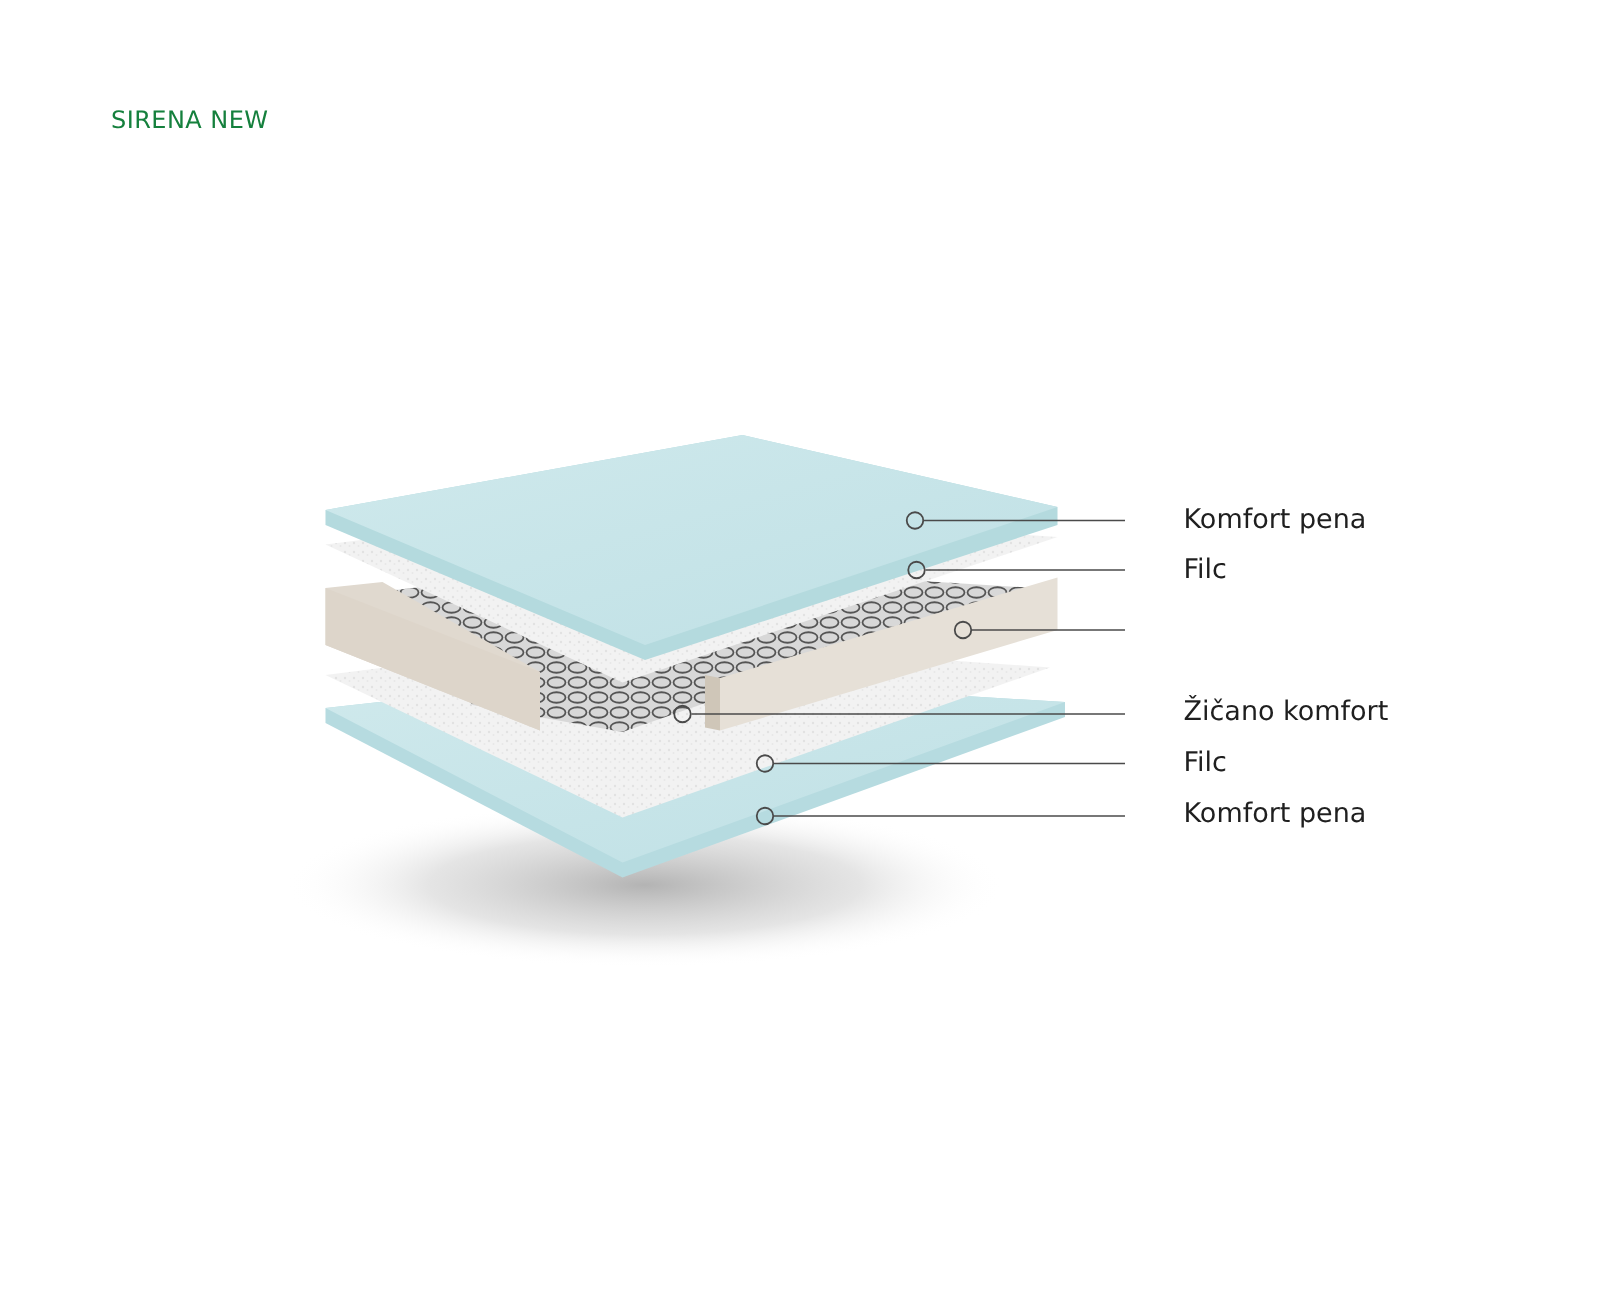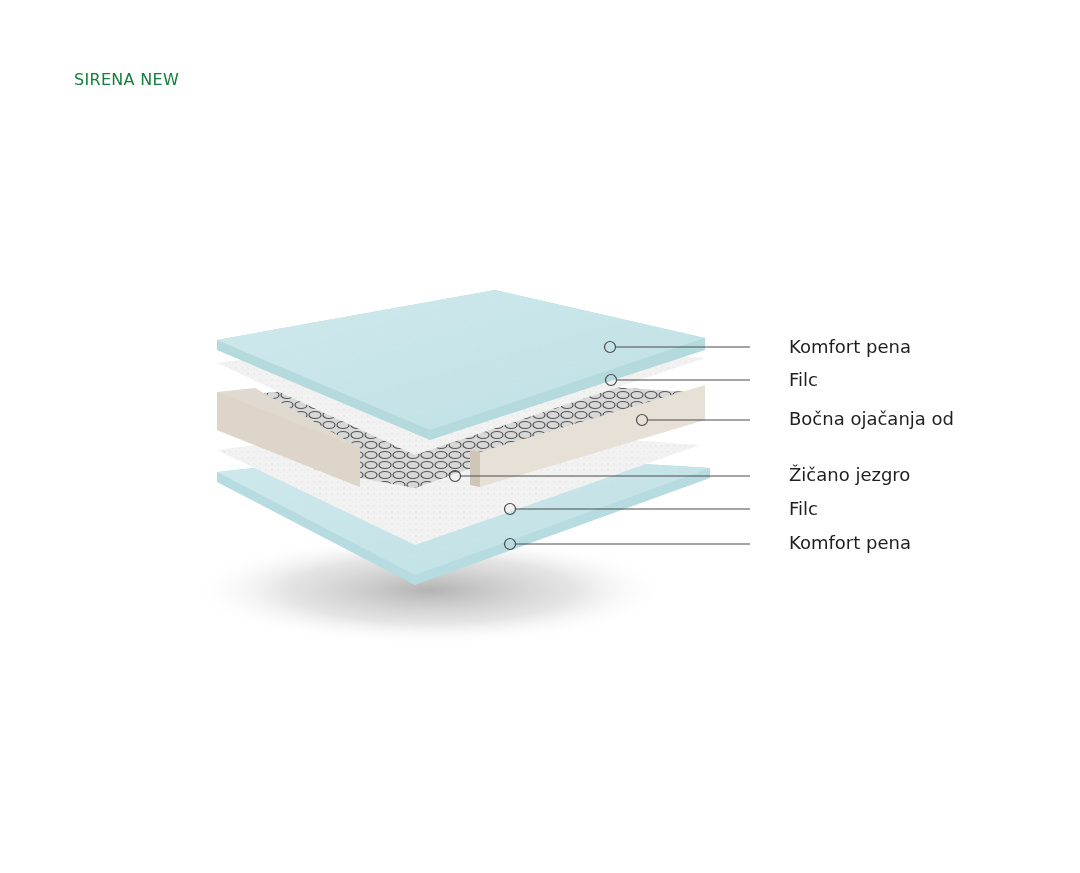--- a/index.html
+++ b/index.html
@@ -95,17 +95,16 @@
     <g>
       <line x1="516" y1="544" x2="750" y2="544" stroke="#4a4a4a" stroke-width="1"></line>
       <circle cx="510" cy="544" r="5.5" fill="none" stroke="#4a4a4a" stroke-width="1.2"></circle>
     </g>
   </g>
 </svg>
 
 <div class="label" style="top:335px">Komfort pena</div>
 <div class="label" style="top:368px">Filc</div>
 <div class="label" style="top:407px">
-  <span class="line2">Bočna ojačanja od</span>
 </div>
-<div class="label" style="top:463px">Žičano jezgro</div>
+<div class="label" style="top:463px">Žičano komfort</div>
 <div class="label" style="top:497px">Filc</div>
 <div class="label" style="top:531px">Komfort pena</div>
 
 </body></html>

